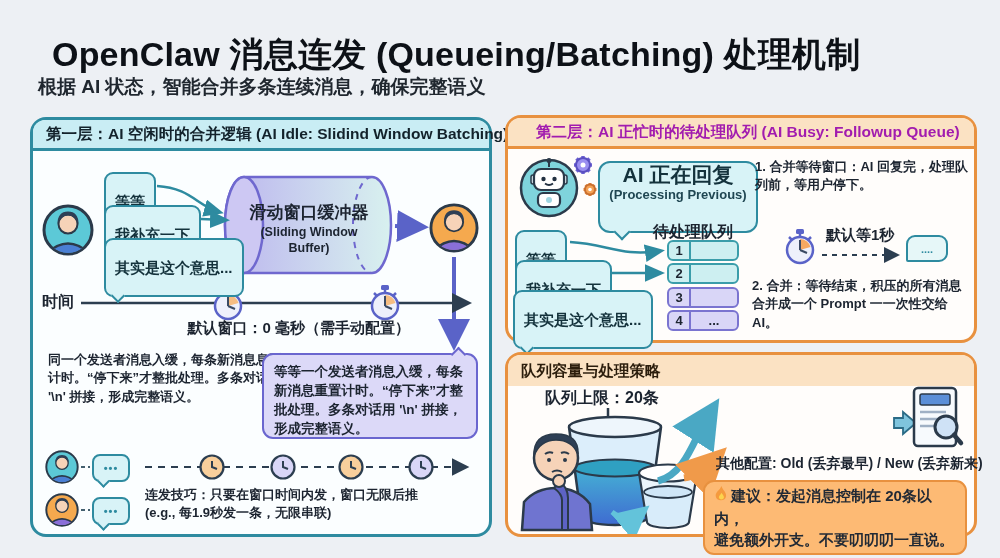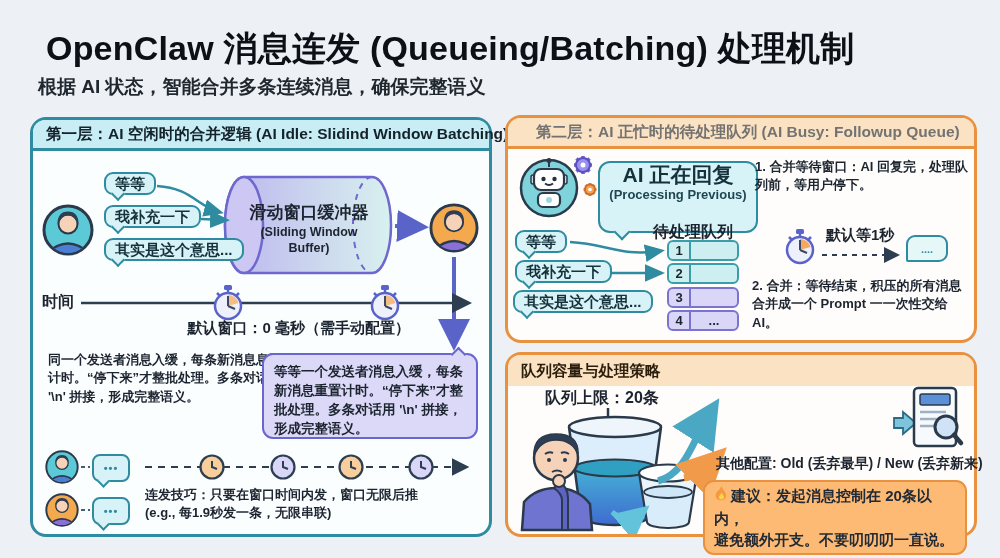--- a/index.html
+++ b/index.html
@@ -1,35 +1,35 @@
 <!DOCTYPE html>
 <html><head>
 <meta charset="utf-8">
 <style>
   html,body{margin:0;padding:0;}
   body{background:#e4e7ec;font-family:"Liberation Sans",sans-serif;}
   .stage{position:relative;width:1000px;height:558px;background:#edf0f4;overflow:hidden;}
-  .title{position:absolute;left:38px;top:18px;margin:8px;font-size:34px;font-weight:800;color:#0d1117;letter-spacing:.2px;}
+  .title{position:absolute;left:38px;top:18px;margin:14px;font-size:34px;font-weight:800;color:#0d1117;letter-spacing:.2px;}
   .subtitle{position:absolute;left:38px;top:74px;font-size:19px;font-weight:700;color:#20272f;}
   .panel{position:absolute;border-radius:16px;box-sizing:border-box;}
   #p-left{left:30px;top:117px;width:462px;height:420px;border:3px solid #2e8ba0;background:#fbfeff;}
   #p-rt{left:505px;top:115px;width:472px;height:228px;border:3px solid #e8913f;background:#fffdfb;}
   #p-rb{left:505px;top:352px;width:472px;height:185px;border:3px solid #e8913f;background:#fffdfb;}
   .phead{height:28px;line-height:28px;padding:0 13px;font-size:15.5px;font-weight:700;color:#13222b;border-radius:12px 12px 0 0;white-space:nowrap;}
   #p-left .phead{background:#c9edf4;border-bottom:3px solid #2e8ba0;}
-  #p-rt .phead{background:#fbe2c3;border-bottom:3px solid #e8913f;color:#737373;padding-left:28px;}
+  #p-rt .phead{background:#fbe2c3;border-bottom:3px solid #e8913f;color:#a21caf;padding-left:28px;}
   #p-rb .phead{background:#fbe2c3;height:31px;line-height:31px;color:#2b1d0c;}
   .pbody{position:relative;width:100%;}
   #p-left .pbody{height:383px;}
   #p-rt .pbody{height:191px;}
   #p-rb .pbody{height:148px;}
   .ov{position:absolute;left:0;top:0;}
   .abs{position:absolute;}
   .bub{position:absolute;background:#d8f3f7;border:2px solid #2e8ba0;border-radius:9px;
-       font-size:15px;font-weight:700;color:#14323c;padding:0 9px;white-space:nowrap;line-height:19px;}
+       font-size:15px;font-weight:700;color:#14323c;padding:18px 9px;white-space:nowrap;line-height:19px;}
   .bub:after{content:"";position:absolute;left:7px;bottom:-6px;width:8px;height:8px;background:#d8f3f7;
        border-left:2px solid #2e8ba0;border-bottom:2px solid #2e8ba0;transform:rotate(-45deg);}
   .chat-ic{position:absolute;width:34px;height:24px;background:#d8f3f7;border:2px solid #2e8ba0;border-radius:8px;
        display:flex;align-items:center;justify-content:center;font-size:11px;font-weight:700;color:#2e8ba0;letter-spacing:1px;}
   .chat-ic:after{content:"";position:absolute;left:5px;bottom:-6px;width:7px;height:7px;background:#d8f3f7;
        border-left:2px solid #2e8ba0;border-bottom:2px solid #2e8ba0;transform:rotate(-45deg);}
   .cyl-label{position:absolute;text-align:center;color:#1c2430;}
   .cyl-label .t1{font-size:17px;font-weight:800;line-height:22px;}
   .cyl-label .t2{font-size:12.5px;font-weight:700;line-height:16px;}
   .para{position:absolute;font-size:13px;font-weight:700;color:#1c2430;line-height:1.42;}

